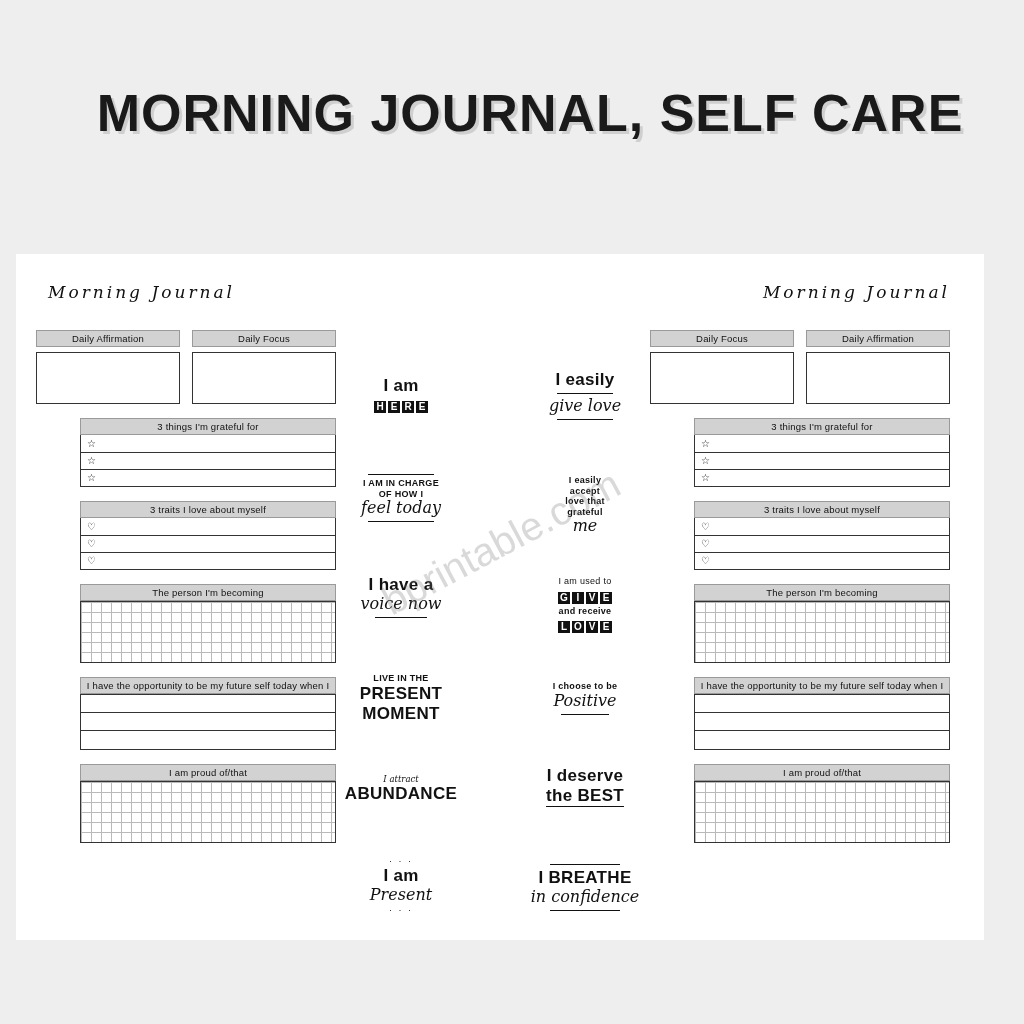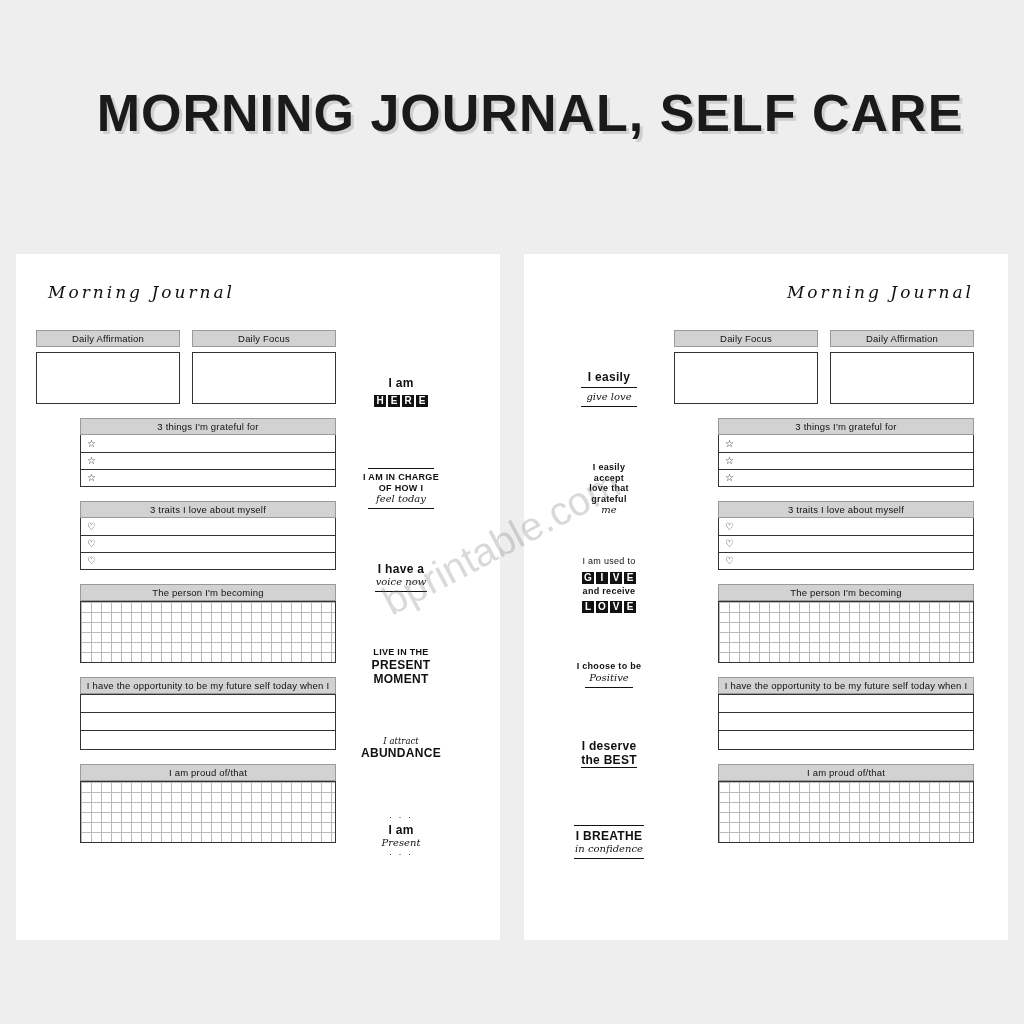--- a/index.html
+++ b/index.html
@@ -41,21 +41,20 @@
   }
 
   
   .pages {
     position: absolute;
     top: 254px;
     left: 16px;
     width: 992px;
     height: 686px;
     display: flex;
-    gap: 24px;
   }
   .page {
     background: #ffffff;
     width: 484px;
     height: 686px;
     position: relative;
     box-sizing: border-box;
     padding: 22px 20px;
   }
 
@@ -154,27 +153,27 @@
     text-align: center;
     padding-top: 18px;
   }
   .quote {
     color: #111;
     line-height: 1.18;
     width: 120px;
   }
   .q-bold {
     font-weight: bold;
-    font-size: 12px;
+    font-size: 17px;
     letter-spacing: .3px;
   }
   .q-script {
     font-family: "DejaVu Serif", serif;
     font-style: italic;
-    font-size: 10px;
+    font-size: 16px;
   }
   .q-small {
     font-size: 9px;
     letter-spacing: .3px;
   }
   .q-tiny-italic {
     font-family: "DejaVu Serif", serif;
     font-style: italic;
     font-size: 8.5px;
   }

